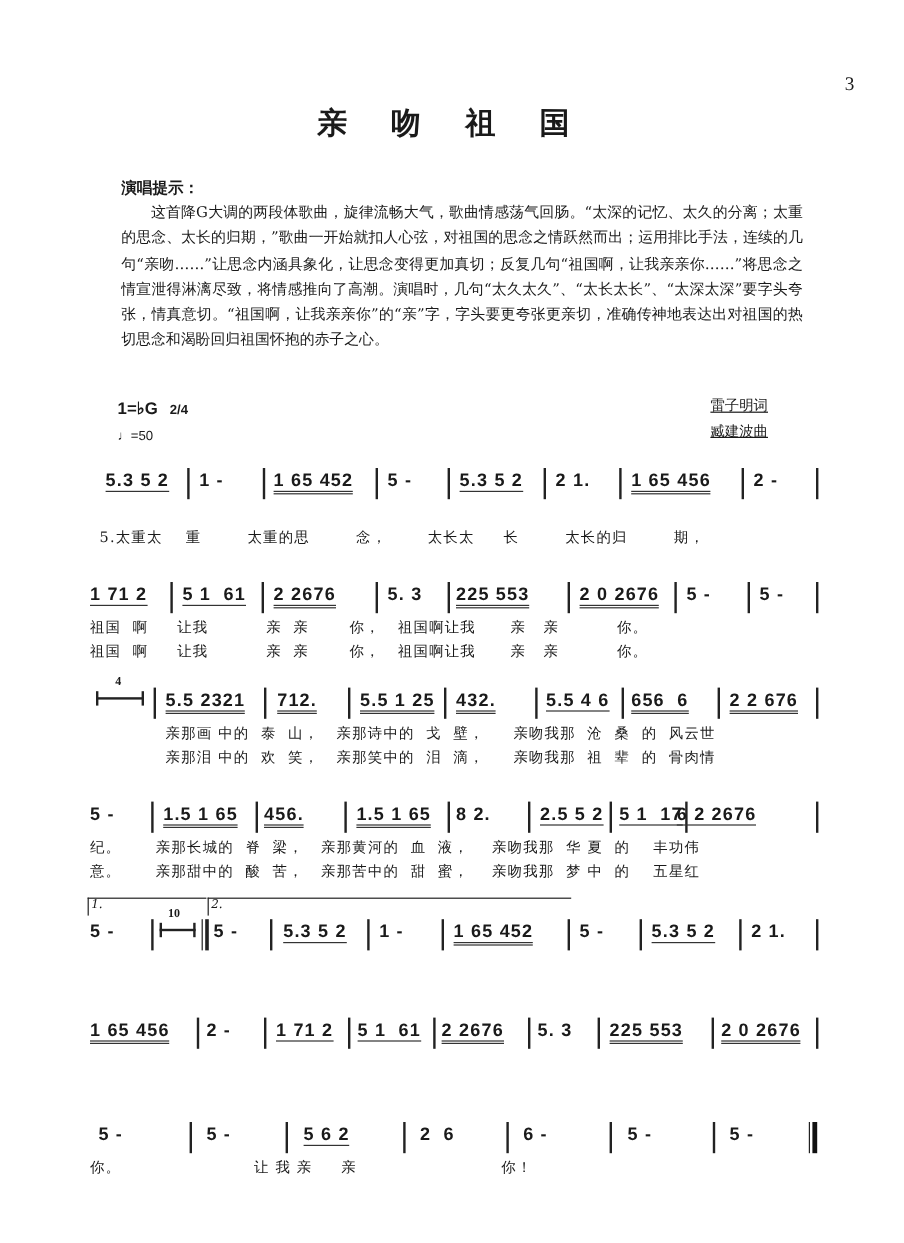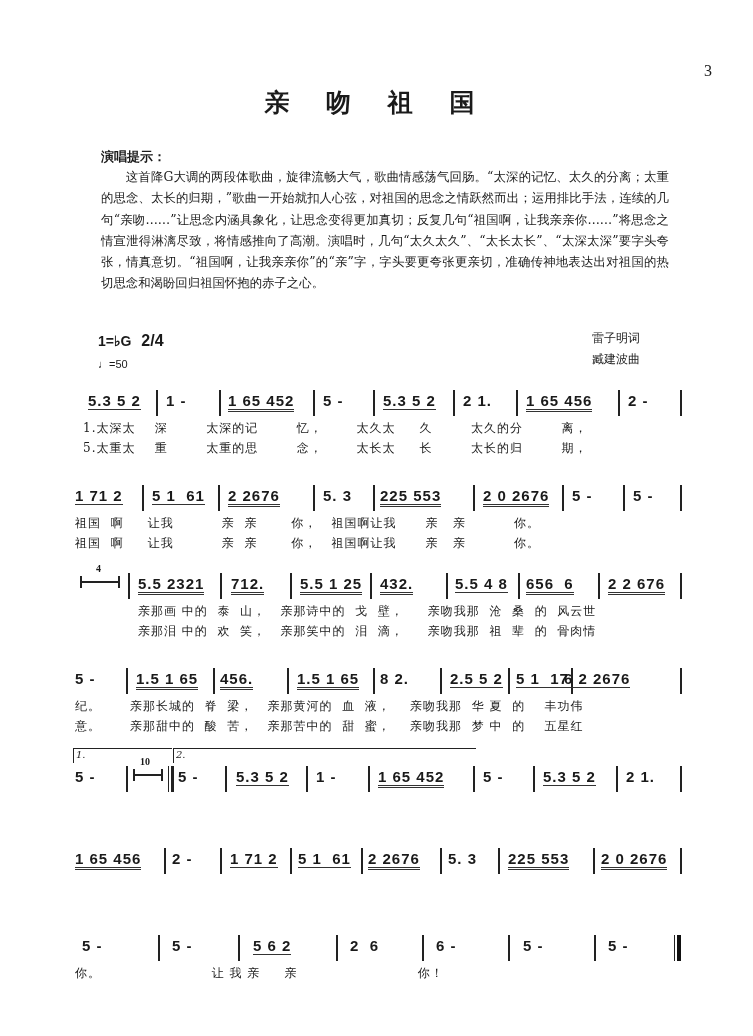--- a/index.html
+++ b/index.html
@@ -6,21 +6,21 @@
   body { width: 753px; height: 1036px; position: relative; overflow: hidden;
          font-family: "DejaVu Serif", serif; color: #1a1a1a; }
   .page-num { position: absolute; left: 704px; top: 62px; font-size: 16px; font-family: "Liberation Serif", serif; }
   .title { position: absolute; left: 0; width: 753px; top: 86px; text-align: center;
            font-size: 25px; font-weight: bold; letter-spacing: 14px; font-family: "DejaVu Serif", serif; }
   .hint-label { position: absolute; left: 101px; top: 148px; font-size: 13px; font-weight: bold; font-family: "DejaVu Sans", sans-serif; }
   .hint-body { position: absolute; left: 101px; top: 166px; width: 568px; font-size: 12.4px; line-height: 21.3px;
                text-indent: 2em; text-align: justify; font-family: "DejaVu Serif", serif; }
   .key { position: absolute; left: 98px; top: 332px; font-size: 14px; font-weight: bold; font-family: "Liberation Sans", sans-serif; }
   .tempo { position: absolute; left: 98px; top: 358px; font-size: 11px; font-family: "Liberation Sans", sans-serif; }
-  .credits { position: absolute; left: 592px; top: 328px; font-size: 12px; line-height: 21px; font-family: "DejaVu Serif", serif; }
+  .credits { position: absolute; left: 592px; top: 328px; font-size: 12px; line-height: 21px; font-family: "DejaVu Serif", serif; text-decoration: underline; }
 
   .system { position: absolute; left: 68px; width: 622px; }
   .notes-row { position: relative; height: 24px; }
   .bar { position: absolute; top: 0; font-family: "Liberation Sans", sans-serif; font-weight: bold;
          font-size: 15px; white-space: pre; letter-spacing: 1px; }
   .barline { position: absolute; top: -2px; width: 1.6px; height: 26px; background: #222; }
   .barline.dbl { width: 5px; border-left: 1.5px solid #222; background: none; }
   .barline.dbl::after { content:""; position:absolute; right:0; top:0; width:3px; height:26px; background:#222; }
   .barline.final { width: 6px; border-left: 1.5px solid #222; background: none; }
   .barline.final::after { content:""; position:absolute; right:0; top:0; width:4px; height:26px; background:#111; }
@@ -37,21 +37,21 @@
 <body>
 
 <div class="page-num">3</div>
 <div class="title">亲 吻 祖 国</div>
 
 <div class="hint-label">演唱提示：</div>
 <div class="hint-body">这首降G大调的两段体歌曲，旋律流畅大气，歌曲情感荡气回肠。“太深的记忆、太久的分离；太重的思念、太长的归期，”歌曲一开始就扣人心弦，对祖国的思念之情跃然而出；运用排比手法，连续的几句“亲吻……”让思念内涵具象化，让思念变得更加真切；反复几句“祖国啊，让我亲亲你……”将思念之情宣泄得淋漓尽致，将情感推向了高潮。演唱时，几句“太久太久”、“太长太长”、“太深太深”要字头夸张，情真意切。“祖国啊，让我亲亲你”的“亲”字，字头要更夸张更亲切，准确传神地表达出对祖国的热切思念和渴盼回归祖国怀抱的赤子之心。</div>
 
 <div class="key">
   <span>1=♭G</span>
-  <span style="margin-left:6px;font-size:16px;">2/4</span>
+  <span style="margin-left:6px;font-size:11px;">2/4</span>
 </div>
 <div class="tempo">♩=50</div>
 <div class="credits">
   <div>雷子明词</div>
   <div>臧建波曲</div>
 </div>
 
 <div class="system" style="top:392px;">
   <div class="notes-row">
     <span class="bar ul" style="left:20px">5.3 5 2</span>
@@ -64,21 +64,20 @@
     <span class="barline" style="left:305px"></span>
     <span class="bar ul" style="left:315px">5.3 5 2</span>
     <span class="barline" style="left:385px"></span>
     <span class="bar" style="left:395px">2 1.</span>
     <span class="barline" style="left:448px"></span>
     <span class="bar ul2" style="left:458px">1 65 456</span>
     <span class="barline" style="left:550px"></span>
     <span class="bar" style="left:560px">2 -</span>
     <span class="barline" style="left:612px"></span>
   </div>
-  <div class="lyric" style="left:15px;top:28px">1.太深太    深        太深的记        忆，       太久太     久        太久的分        离，</div>
   <div class="lyric" style="left:15px;top:48px">5.太重太    重        太重的思        念，       太长太     长        太长的归        期，</div>
 </div>
 
 <div class="system" style="top:487px;">
   <div class="notes-row">
     <span class="bar ul" style="left:7px">1 71 2</span>
     <span class="barline" style="left:74px"></span>
     <span class="bar ul" style="left:84px">5 1  61</span>
     <span class="barline" style="left:150px"></span>
     <span class="bar ul2" style="left:160px">2 2676</span>
@@ -104,21 +103,21 @@
     <span class="rest-num" style="left:28px">4</span>
     <span class="barline" style="left:60px"></span>
     <span class="bar ul2" style="left:70px">5.5 2321</span>
     <span class="barline" style="left:152px"></span>
     <span class="bar ul2" style="left:163px">712.</span>
     <span class="barline" style="left:222px"></span>
     <span class="bar ul2" style="left:232px">5.5 1 25</span>
     <span class="barline" style="left:302px"></span>
     <span class="bar ul2" style="left:312px">432.</span>
     <span class="barline" style="left:378px"></span>
-    <span class="bar ul" style="left:387px">5.5 4 8</span>
+    <span class="bar ul" style="left:387px">5.5 4 6</span>
     <span class="barline" style="left:450px"></span>
     <span class="bar ul2" style="left:458px">656  6</span>
     <span class="barline" style="left:530px"></span>
     <span class="bar ul2" style="left:540px">2 2 676</span>
     <span class="barline" style="left:612px"></span>
   </div>
   <div class="lyric" style="left:70px;top:48px">亲那泪 中的  欢  笑，   亲那笑中的  泪  滴，     亲吻我那  祖  辈  的  骨肉情</div>
   <div class="lyric" style="left:70px;top:28px">亲那画 中的  泰  山，   亲那诗中的  戈  壁，     亲吻我那  沧  桑  的  风云世</div>
 </div>
 

